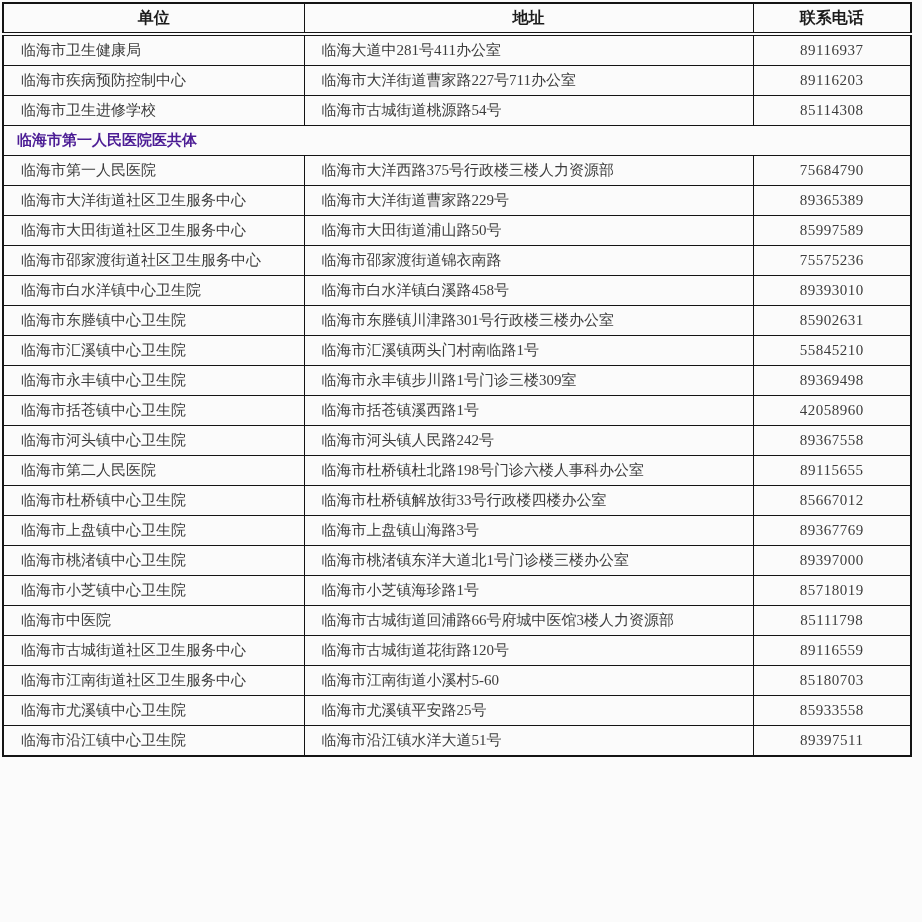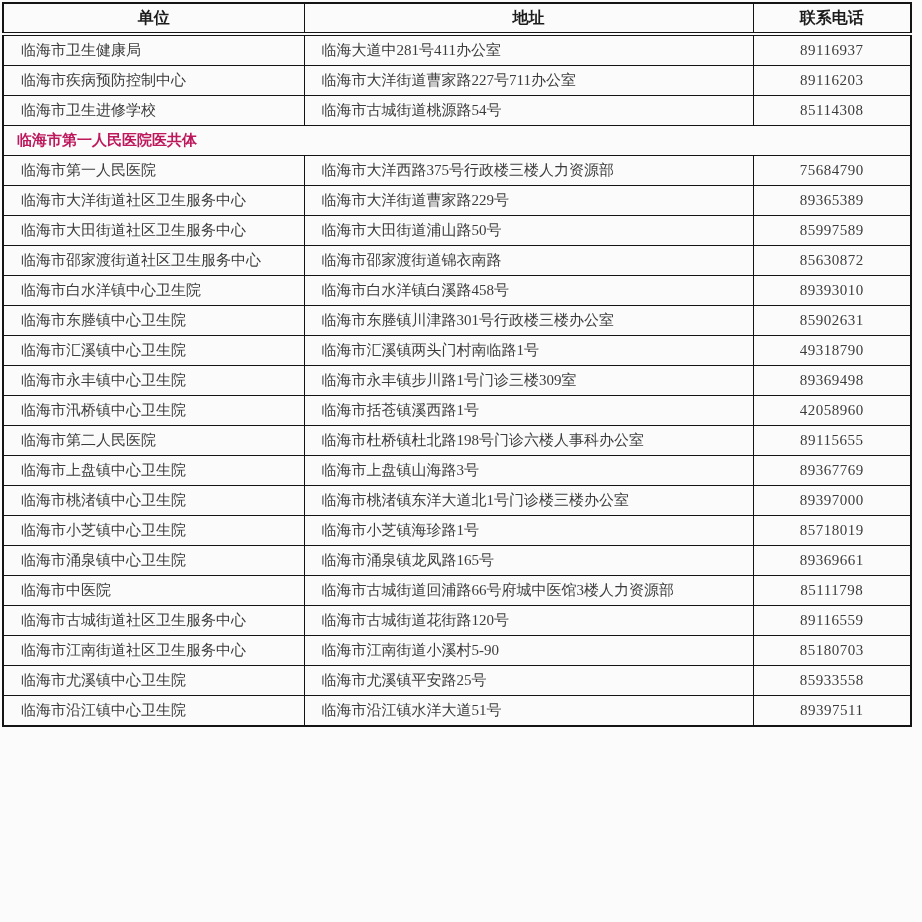--- a/index.html
+++ b/index.html
@@ -48,21 +48,21 @@
     text-align: left;
     vertical-align: middle;
   }
   td.cell-phone {
     text-align: center;
     padding: 0 0;
     letter-spacing: 0.5px;
   }
   td.section {
     font-weight: bold;
-    color: #be185d;
+    color: #4c1d95;
     font-size: 15px;
     padding-left: 13px;
   }
 </style>
 </head>
 <body>
 
 <div class="page">
   <table class="doc-table">
     <colgroup>
@@ -107,85 +107,90 @@
           <td class="cell-phone">89365389</td>
         </tr>
         <tr>
           <td>临海市大田街道社区卫生服务中心</td>
           <td>临海市大田街道浦山路50号</td>
           <td class="cell-phone">85997589</td>
         </tr>
         <tr>
           <td>临海市邵家渡街道社区卫生服务中心</td>
           <td>临海市邵家渡街道锦衣南路</td>
-          <td class="cell-phone">85630872</td>
+          <td class="cell-phone">75575236</td>
         </tr>
         <tr>
           <td>临海市白水洋镇中心卫生院</td>
           <td>临海市白水洋镇白溪路458号</td>
           <td class="cell-phone">89393010</td>
         </tr>
         <tr>
           <td>临海市东塍镇中心卫生院</td>
           <td>临海市东塍镇川津路301号行政楼三楼办公室</td>
           <td class="cell-phone">85902631</td>
         </tr>
         <tr>
           <td>临海市汇溪镇中心卫生院</td>
           <td>临海市汇溪镇两头门村南临路1号</td>
-          <td class="cell-phone">49318790</td>
+          <td class="cell-phone">55845210</td>
         </tr>
         <tr>
           <td>临海市永丰镇中心卫生院</td>
           <td>临海市永丰镇步川路1号门诊三楼309室</td>
           <td class="cell-phone">89369498</td>
         </tr>
         <tr>
-          <td>临海市汛桥镇中心卫生院</td>
+          <td>临海市括苍镇中心卫生院</td>
           <td>临海市括苍镇溪西路1号</td>
           <td class="cell-phone">42058960</td>
+        </tr>
+        <tr>
+          <td>临海市河头镇中心卫生院</td>
+          <td>临海市河头镇人民路242号</td>
+          <td class="cell-phone">89367558</td>
         </tr>
         <tr>
           <td>临海市第二人民医院</td>
           <td>临海市杜桥镇杜北路198号门诊六楼人事科办公室</td>
           <td class="cell-phone">89115655</td>
         </tr>
         <tr>
+          <td>临海市杜桥镇中心卫生院</td>
+          <td>临海市杜桥镇解放街33号行政楼四楼办公室</td>
+          <td class="cell-phone">85667012</td>
+        </tr>
+        <tr>
           <td>临海市上盘镇中心卫生院</td>
           <td>临海市上盘镇山海路3号</td>
           <td class="cell-phone">89367769</td>
         </tr>
         <tr>
           <td>临海市桃渚镇中心卫生院</td>
           <td>临海市桃渚镇东洋大道北1号门诊楼三楼办公室</td>
           <td class="cell-phone">89397000</td>
         </tr>
         <tr>
           <td>临海市小芝镇中心卫生院</td>
           <td>临海市小芝镇海珍路1号</td>
           <td class="cell-phone">85718019</td>
         </tr>
         <tr>
-          <td>临海市涌泉镇中心卫生院</td>
-          <td>临海市涌泉镇龙凤路165号</td>
-          <td class="cell-phone">89369661</td>
-        </tr>
-        <tr>
           <td>临海市中医院</td>
           <td>临海市古城街道回浦路66号府城中医馆3楼人力资源部</td>
           <td class="cell-phone">85111798</td>
         </tr>
         <tr>
           <td>临海市古城街道社区卫生服务中心</td>
           <td>临海市古城街道花街路120号</td>
           <td class="cell-phone">89116559</td>
         </tr>
         <tr>
           <td>临海市江南街道社区卫生服务中心</td>
-          <td>临海市江南街道小溪村5-90</td>
+          <td>临海市江南街道小溪村5-60</td>
           <td class="cell-phone">85180703</td>
         </tr>
         <tr>
           <td>临海市尤溪镇中心卫生院</td>
           <td>临海市尤溪镇平安路25号</td>
           <td class="cell-phone">85933558</td>
         </tr>
         <tr>
           <td>临海市沿江镇中心卫生院</td>
           <td>临海市沿江镇水洋大道51号</td>

